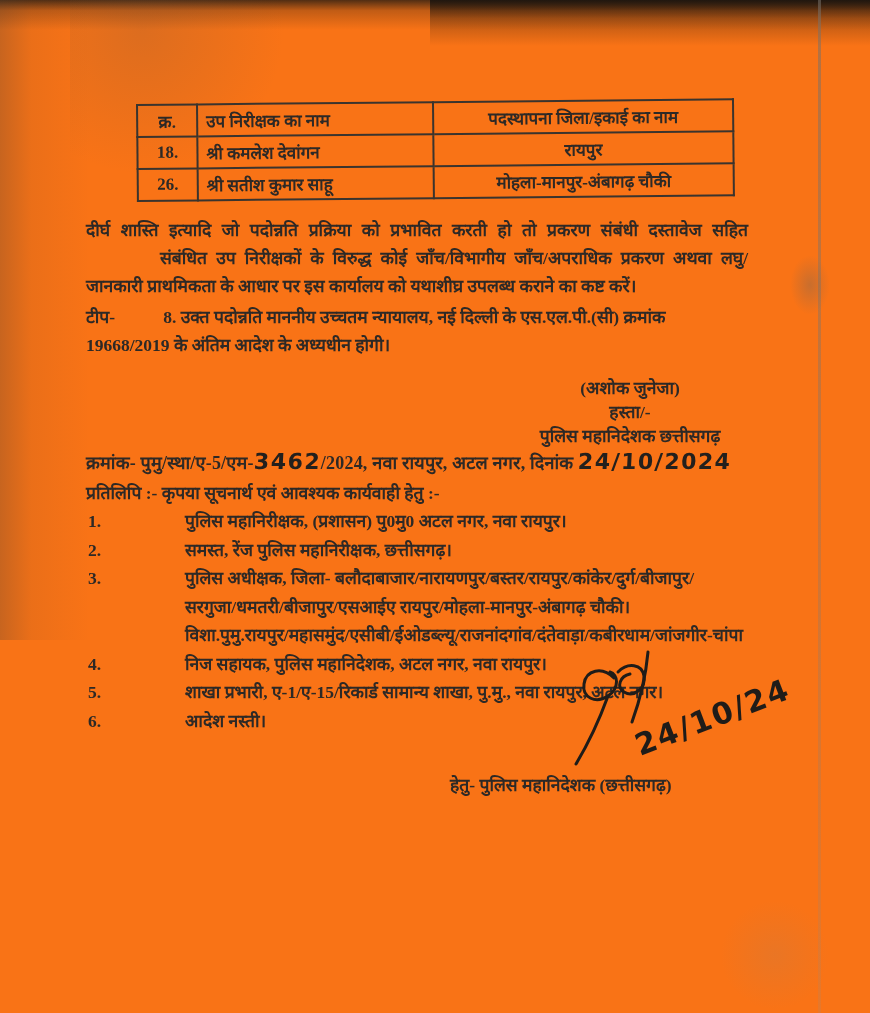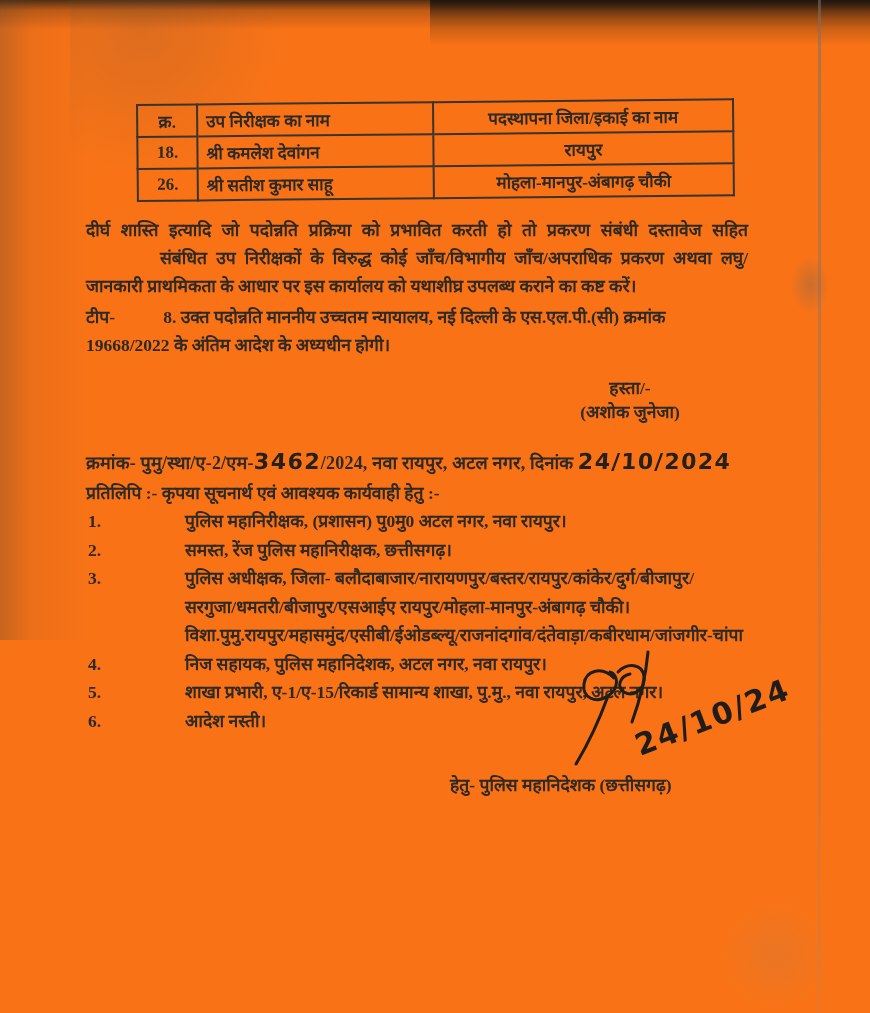--- a/index.html
+++ b/index.html
@@ -149,30 +149,31 @@
   <div class="body-para">
     <div class="line-just">दीर्घ शास्ति इत्यादि जो पदोन्नति प्रक्रिया को प्रभावित करती हो तो प्रकरण संबंधी दस्तावेज सहित</div>
     <div class="line-just indent">संबंधित उप निरीक्षकों के विरुद्ध कोई जाँच/विभागीय जाँच/अपराधिक प्रकरण अथवा लघु/</div>
     <div>जानकारी प्राथमिकता के आधार पर इस कार्यालय को यथाशीघ्र उपलब्ध कराने का कष्ट करें।</div>
   </div>
 
   <div class="note-block">
     <div>
       <span class="note-label">टीप-</span><span>8. उक्त पदोन्नति माननीय उच्चतम न्यायालय, नई दिल्ली के एस.एल.पी.(सी) क्रमांक</span>
     </div>
-    <div>19668/2022 के अंतिम आदेश के अध्यधीन होगी।</div>
+    <div>19668/2019 के अंतिम आदेश के अध्यधीन होगी।</div>
   </div>
 
   <div class="sig-block">
+    <div>(अशोक जुनेजा)</div>
     <div>हस्ता/-</div>
-    <div>(अशोक जुनेजा)</div>
+    <div>पुलिस महानिदेशक छत्तीसगढ़</div>
   </div>
 
   <div class="ref-line">
-    <span>क्रमांक- पुमु/स्था/ए-2/एम-</span><span class="hand-ink">3462</span><span>/2024,  नवा रायपुर, अटल नगर,  दिनांक </span><span class="hand-ink">24/10/2024</span>
+    <span>क्रमांक- पुमु/स्था/ए-5/एम-</span><span class="hand-ink">3462</span><span>/2024,  नवा रायपुर, अटल नगर,  दिनांक </span><span class="hand-ink">24/10/2024</span>
   </div>
 
   <div class="copy-heading">प्रतिलिपि :- कृपया सूचनार्थ एवं आवश्यक कार्यवाही हेतु :-</div>
 
   <div class="copy-list">
     <div class="copy-item">
       <div class="copy-num">1.</div>
       <div class="copy-text">पुलिस महानिरीक्षक, (प्रशासन) पु0मु0 अटल नगर, नवा रायपुर।</div>
     </div>
     <div class="copy-item">

